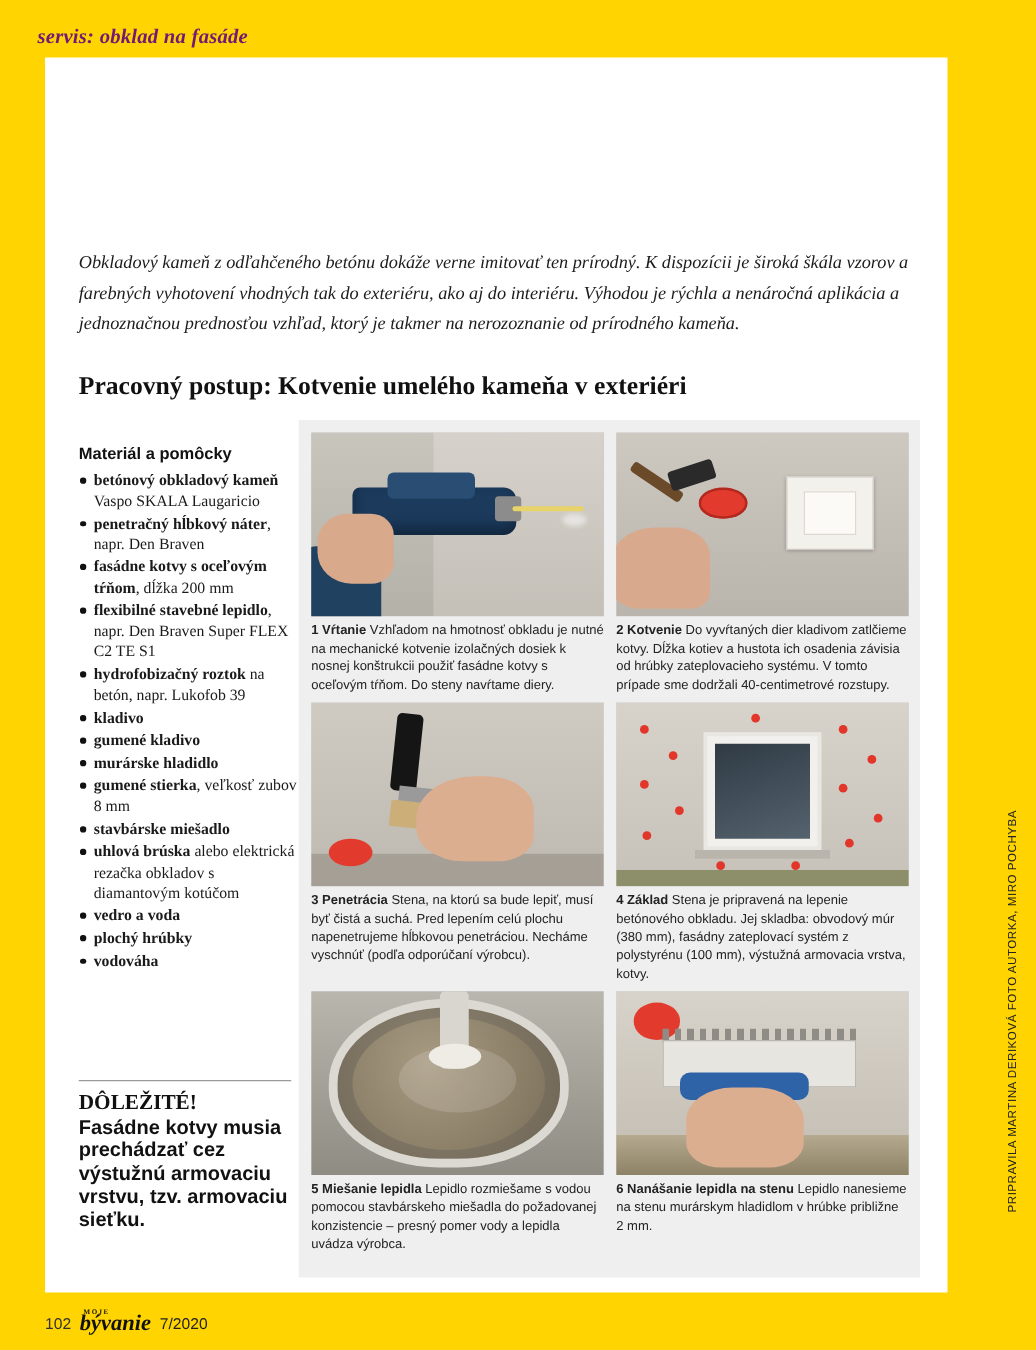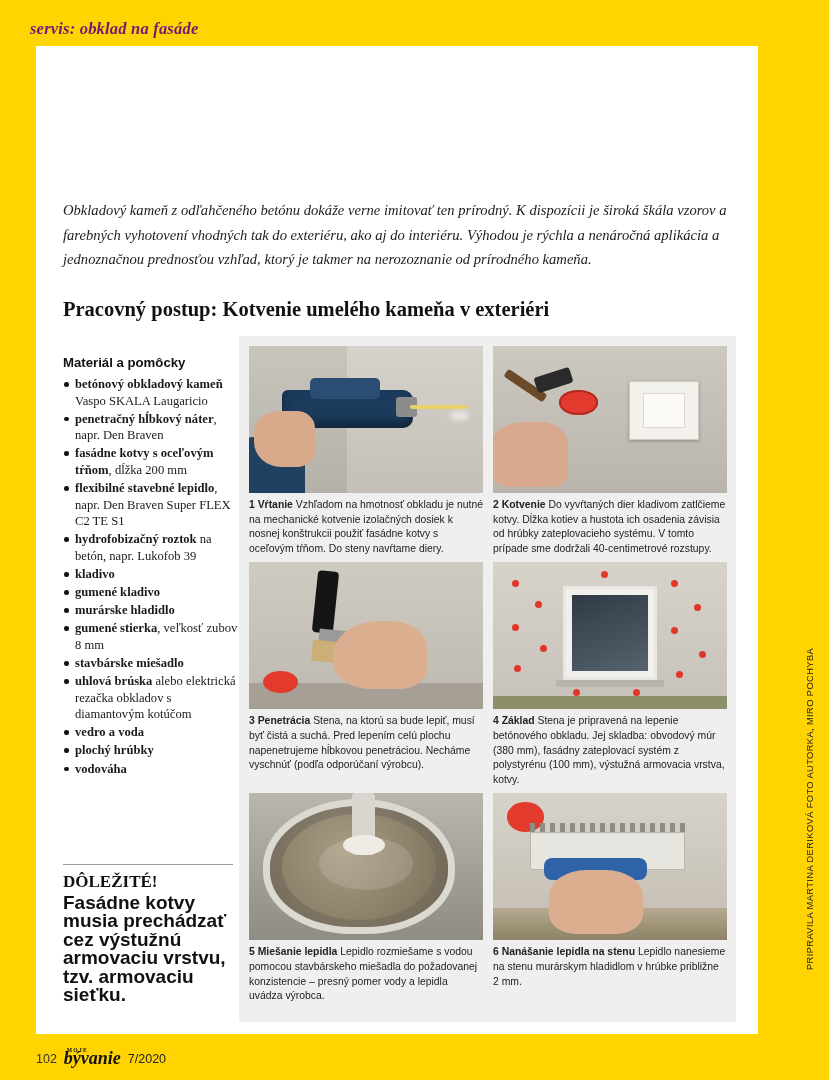--- a/index.html
+++ b/index.html
@@ -126,21 +126,21 @@
     padding-top: 7px;
   }
   .important .t {
     font-family: "Liberation Serif", serif;
     font-weight: bold;
     font-size: 17px;
     color: #111;
     margin-bottom: 2px;
   }
   .important .b {
-    font-size: 19px;
+    font-size: 16px;
     line-height: 18.4px;
     font-weight: bold;
     color: #111;
   }
 
   
   .grid {
     position: absolute;
     left: 203px; top: 290px;
     width: 497px;

